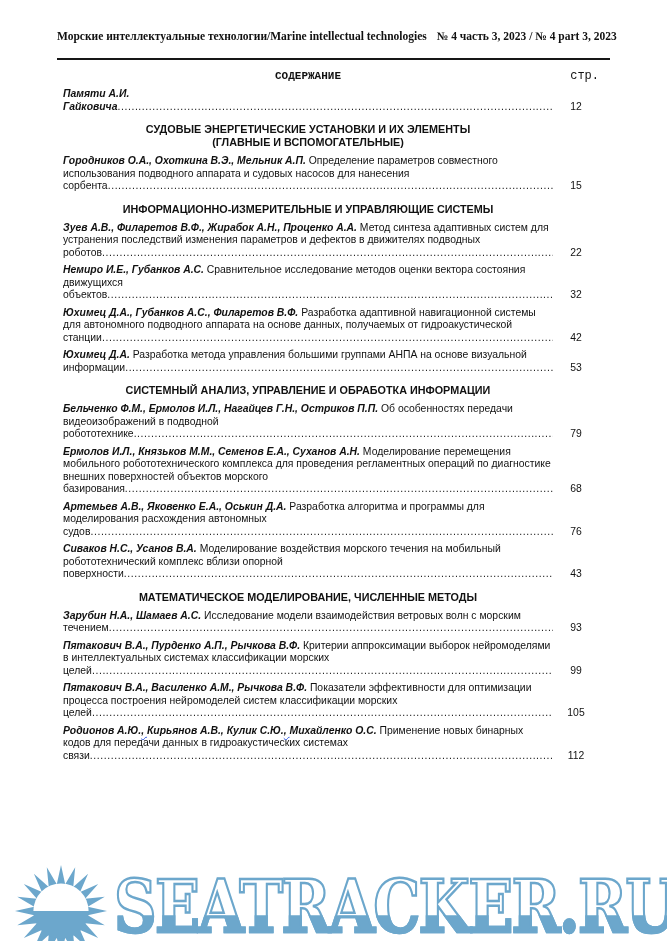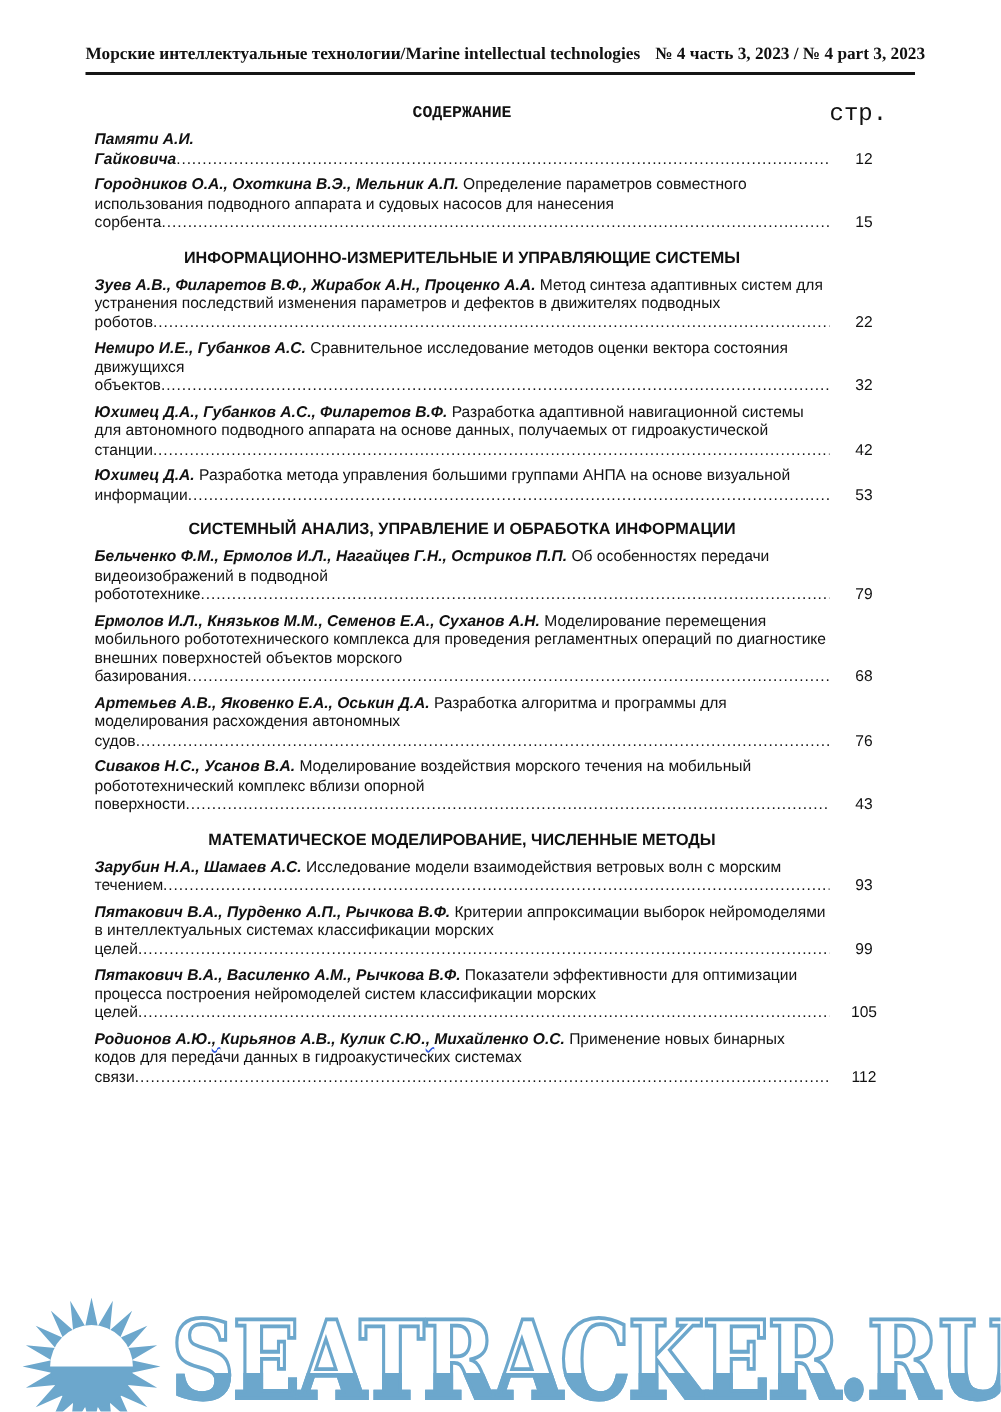--- a/index.html
+++ b/index.html
@@ -8,28 +8,28 @@
     font-family:"Liberation Sans", sans-serif;color:#111;
     -webkit-font-smoothing:antialiased;
   }
   .page{position:absolute;inset:0;background:#fff;}
 
   
   .running-header{
     position:absolute;left:57px;right:57px;top:29px;
     display:flex;justify-content:space-between;align-items:flex-end;gap:10px;
     font-family:"Liberation Serif", serif;font-weight:bold;font-size:11.5px;line-height:14px;
-    border-bottom:2px solid #161616;padding-bottom:5px;white-space:nowrap;
+    border-bottom:2px solid #161616;padding-bottom:15px;white-space:nowrap;
   }
 
   
   .content{position:absolute;left:63px;top:70px;width:536px;}
   .toc-title-row{display:flex;margin-bottom:5px;font-family:Liberation Mono, monospace;}
   .toc-title{flex:1;text-align:center;font-weight:bold;font-size:11px;line-height:13px;}
-  .page-col-label{flex:0 0 46px;text-align:left;font-size:16px;line-height:13px;}
+  .page-col-label{flex:0 0 46px;text-align:right;font-size:12px;line-height:13px;}
 
   .section-heading{
     margin:10px 46px 6px 0;text-align:center;font-weight:bold;
     font-size:10.8px;line-height:13px;
   }
   .entry-row{display:flex;margin-bottom:5px;}
   .entry-text{
     flex:1 1 auto;min-width:0;overflow:hidden;
     font-size:10.4px;line-height:12.5px;hyphens:none;
   }
@@ -72,20 +72,24 @@
 
   <div class="content">
     <div class="toc-title-row">
       <div class="toc-title">СОДЕРЖАНИЕ</div>
       <div class="page-col-label">стр.</div>
     </div>
     <div id="toc-blocks">
         <div class="entry-row">
           <div class="entry-text"><span class="b">Памяти А.И. Гайковича</span><span class="leader">............................................................................................................................................................................................................................................................................................................</span></div>
           <div class="page-cell">12</div>
+        </div>
+        <div class="section-heading">
+          <div>СУДОВЫЕ ЭНЕРГЕТИЧЕСКИЕ УСТАНОВКИ И ИХ ЭЛЕМЕНТЫ</div>
+          <div>(ГЛАВНЫЕ И ВСПОМОГАТЕЛЬНЫЕ)</div>
         </div>
         <div class="entry-row">
           <div class="entry-text"><span class="b">Городников О.А., Охоткина В.Э., Мельник А.П.</span><span> Определение параметров совместного использования подводного аппарата и судовых насосов для нанесения сорбента</span><span class="leader">............................................................................................................................................................................................................................................................................................................</span></div>
           <div class="page-cell">15</div>
         </div>
         <div class="section-heading">
           <div>ИНФОРМАЦИОННО-ИЗМЕРИТЕЛЬНЫЕ И УПРАВЛЯЮЩИЕ СИСТЕМЫ</div>
         </div>
         <div class="entry-row">
           <div class="entry-text"><span class="b">Зуев А.В., Филаретов В.Ф., Жирабок А.Н., Проценко А.А.</span><span> Метод синтеза адаптивных систем для устранения последствий изменения параметров и дефектов в движителях подводных роботов</span><span class="leader">............................................................................................................................................................................................................................................................................................................</span></div>

